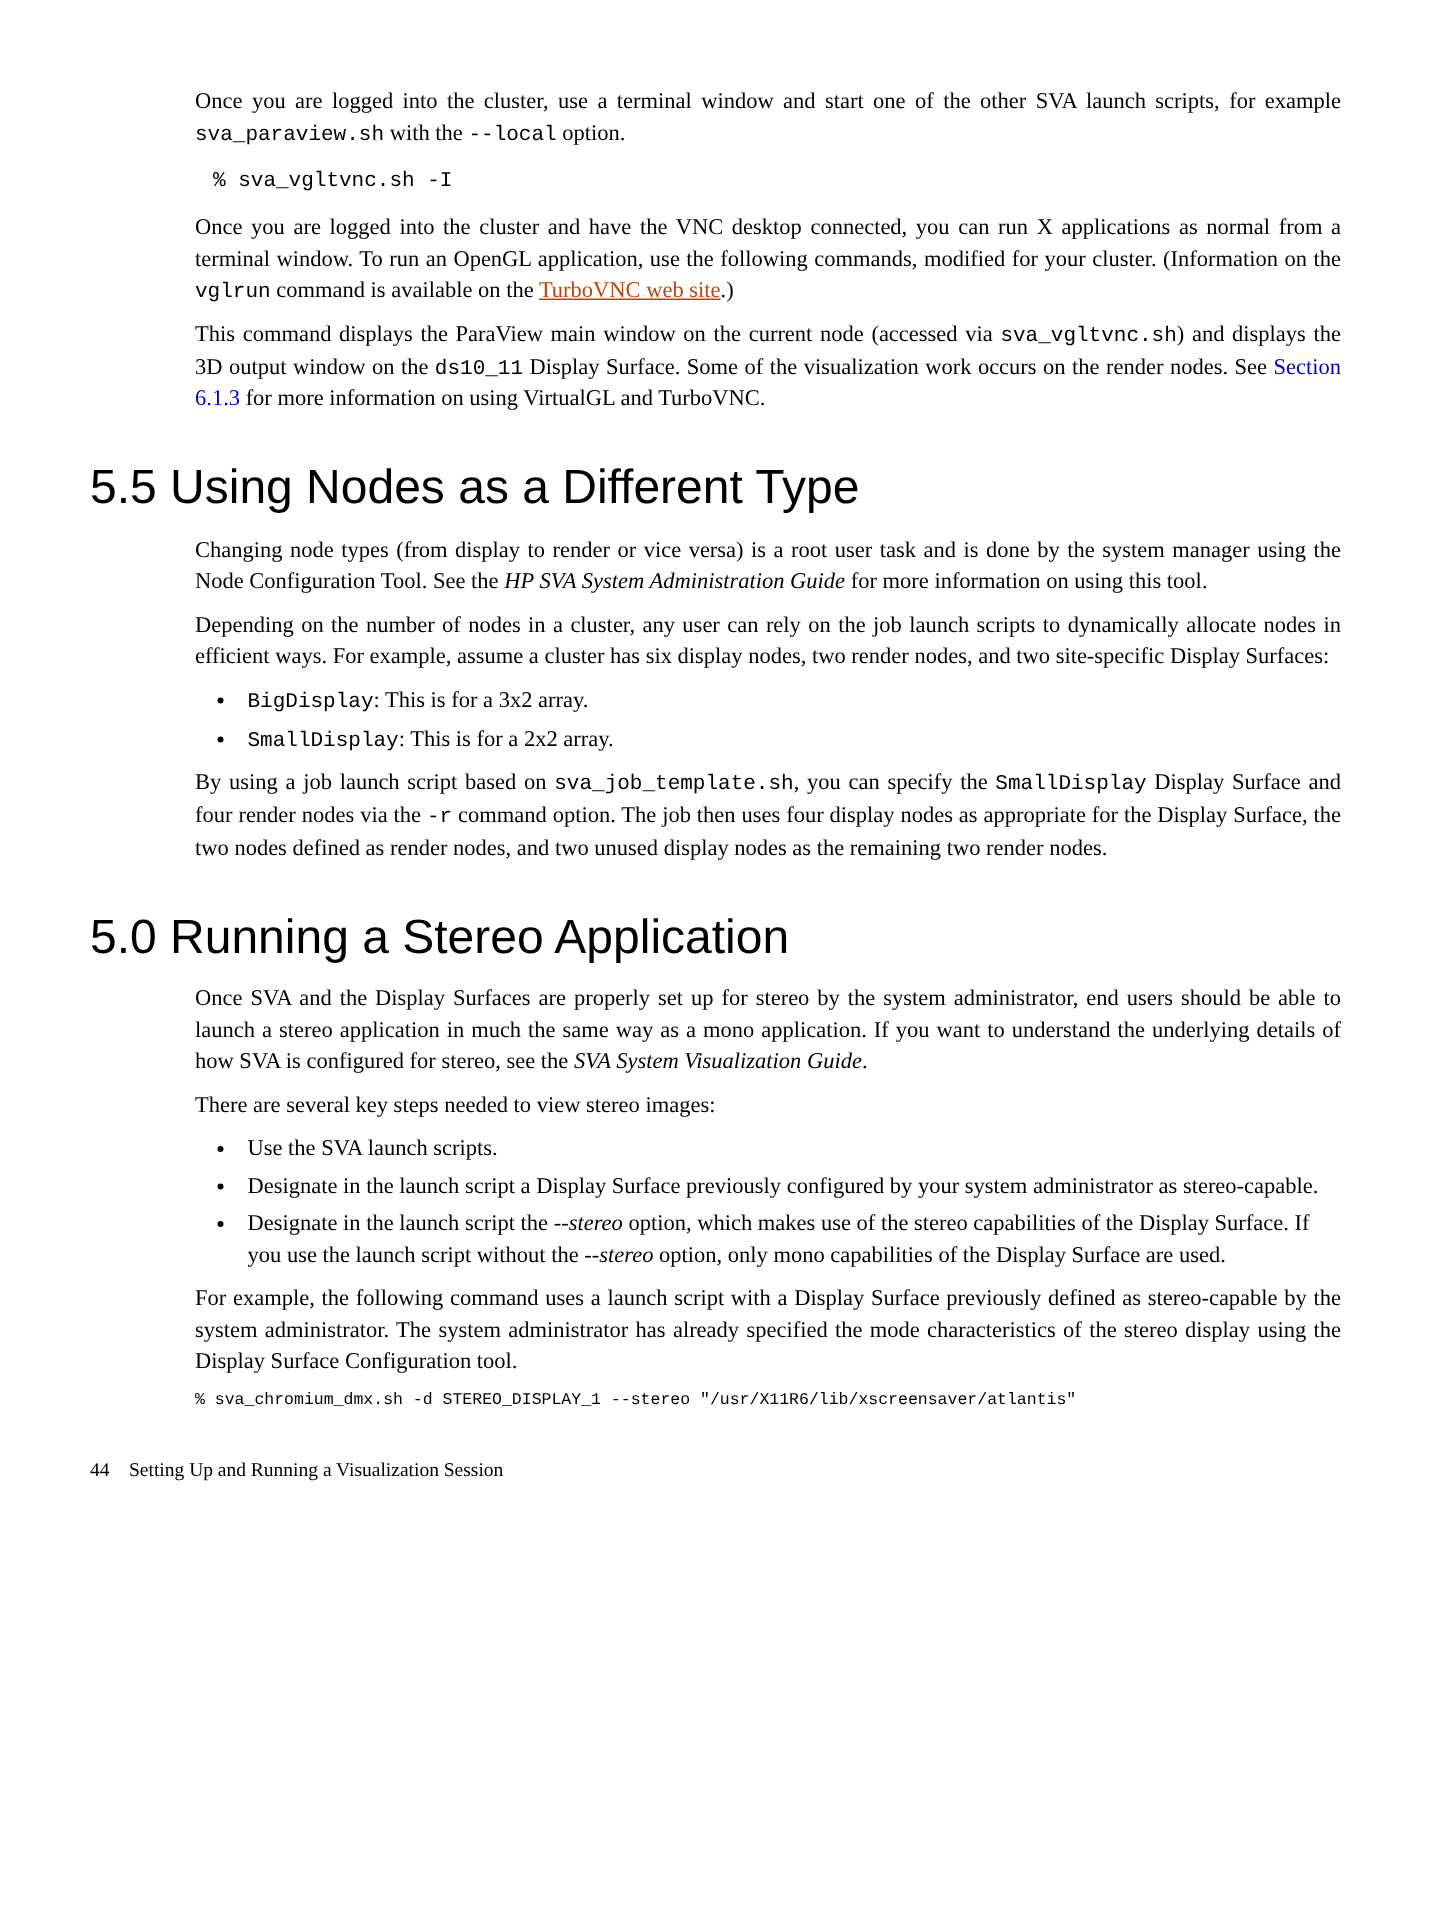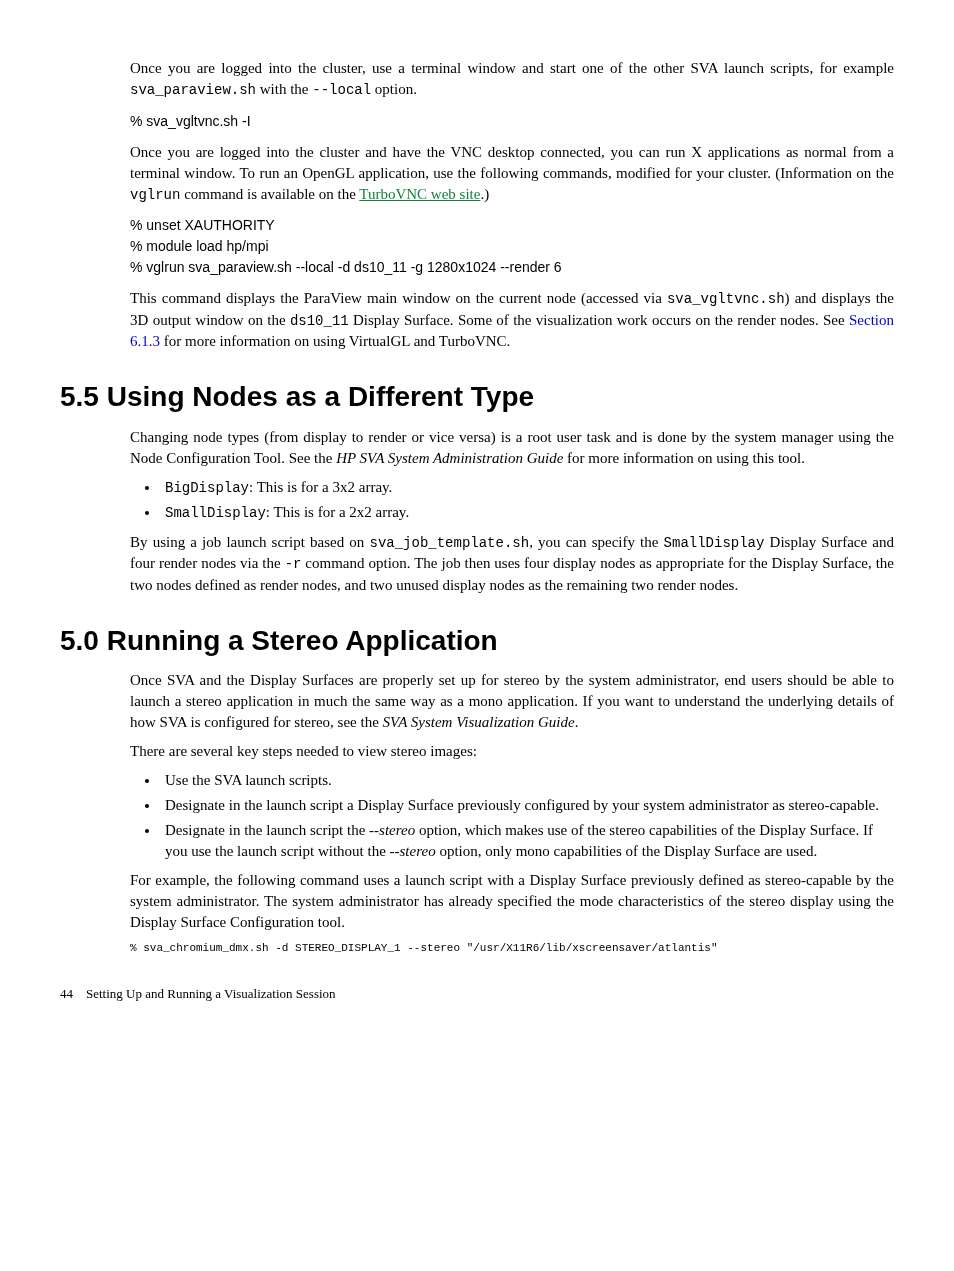--- a/index.html
+++ b/index.html
@@ -13,49 +13,49 @@
       box-sizing: border-box;
     }
     .content {
       margin-left: 70px;
     }
     p {
       margin: 8px 0;
       text-align: justify;
     }
     .code-block {
-      font-family: Liberation Sans, sans-serif;
+      font-family: Liberation Mono, monospace;
       font-size: 14px;
       white-space: pre;
-      margin: 10px 0;
+      margin: 10px 12px;
       line-height: 1.5;
     }
     .inline-code {
       font-family: 'Courier New', monospace;
       font-size: 14px;
       text-align: right;
     }
     .small-code {
       font-family: 'Courier New', monospace;
       font-size: 11px;
       white-space: pre;
       margin: 8px 0;
     }
     h2 {
       font-family: Arial, Helvetica, sans-serif;
-      font-weight: bold;
-      font-size: 28px;
+      font-weight: normal;
+      font-size: 32px;
       margin: 25px 0 10px 0;
       margin-left: -70px;
     }
     .section-num {
       display: inline-block;
     }
     a.link {
-      color: #15803d;
+      color: #c2410c;
       text-decoration: underline;
     }
     .xref {
       color: #0000cc;
     }
     ul {
       margin: 8px 0;
       padding-left: 30px;
     }
     ul li {
@@ -83,36 +83,34 @@
     <span>Once you are logged into the cluster, use a terminal window and start one of the other SVA launch scripts, for example </span><span class="inline-code">sva_paraview.sh</span><span> with the </span><span class="inline-code">--local</span><span> option.</span>
   </p>
 
 
   <div class="code-block">% sva_vgltvnc.sh -I</div>
 
   <p>
     <span>Once you are logged into the cluster and have the VNC desktop connected, you can run X applications as normal from a terminal window. To run an OpenGL application, use the following commands, modified for your cluster. (Information on the </span><span class="inline-code">vglrun</span><span> command is available on the </span><a href="#" class="link">TurboVNC web site</a><span>.)</span>
   </p>
 
-  <div class="code-block">% unset XAUTHORITY
-% module load hp/mpi
-% vglrun sva_paraview.sh --local -d ds10_11 -g 1280x1024 --render 6</div>
 
   <p>
     <span>This command displays the ParaView main window on the current node (accessed via </span><span class="inline-code">sva_vgltvnc.sh</span><span>) and displays the 3D output window on the </span><span class="inline-code">ds10_11</span><span> Display Surface. Some of the visualization work occurs on the render nodes. See </span><span class="xref">Section 6.1.3</span><span> for more information on using VirtualGL and TurboVNC.</span>
   </p>
 
   <h2>
     <span class="section-num">5.5</span><span> Using Nodes as a Different Type</span>
   </h2>
 
   <p>
     <span>Changing node types (from display to render or vice versa) is a root user task and is done by the system manager using the Node Configuration Tool. See the </span><span class="italic">HP SVA System Administration Guide</span><span> for more information on using this tool.</span>
   </p>
 
+  <p>Depending on the number of nodes in a cluster, any user can rely on the job launch scripts to dynamically allocate nodes in efficient ways. For example, assume a cluster has six display nodes, two render nodes, and two site-specific Display Surfaces:</p>
 
   <ul>
     <li>
       <span class="inline-code">BigDisplay</span><span>: This is for a 3x2 array.</span>
     </li>
     <li>
       <span class="inline-code">SmallDisplay</span><span>: This is for a 2x2 array.</span>
     </li>
   </ul>
 

